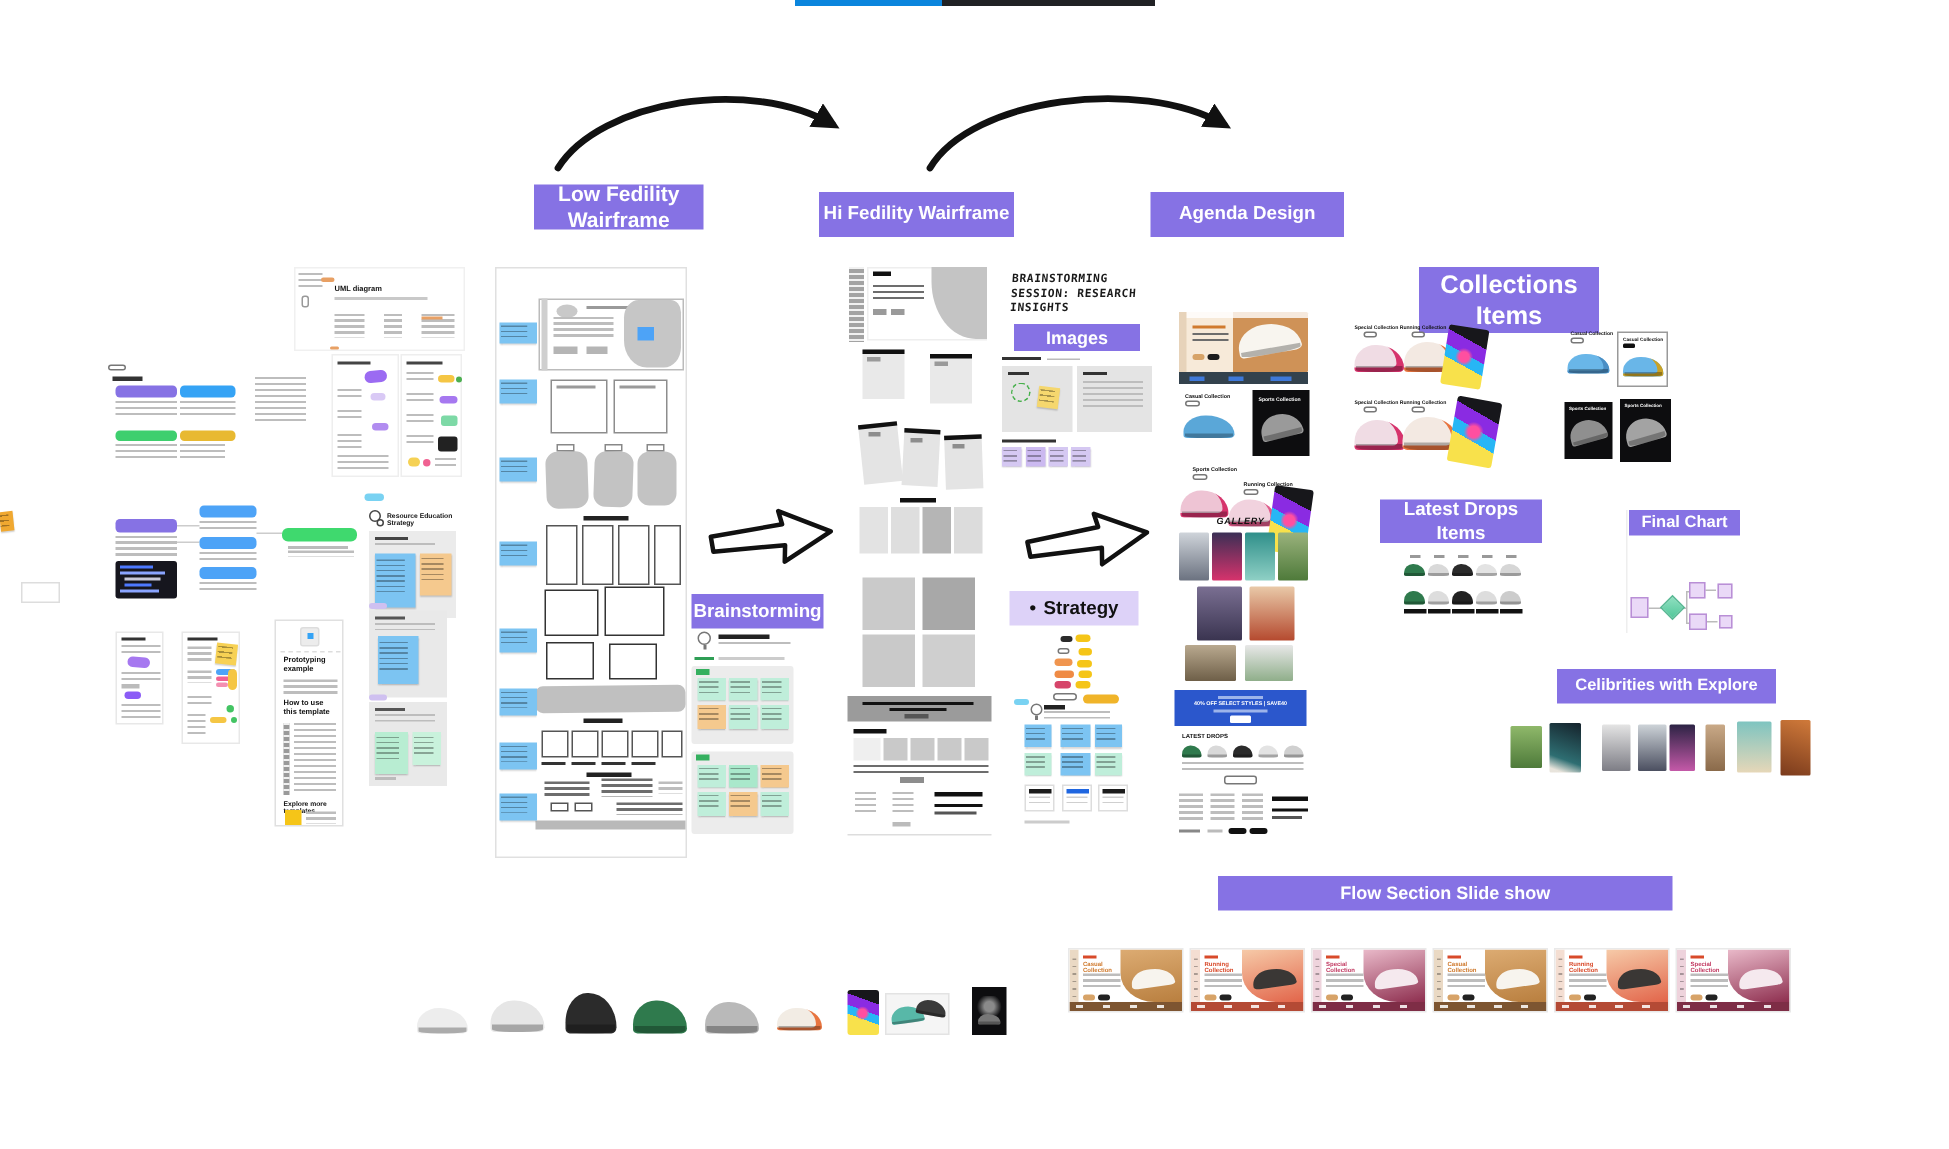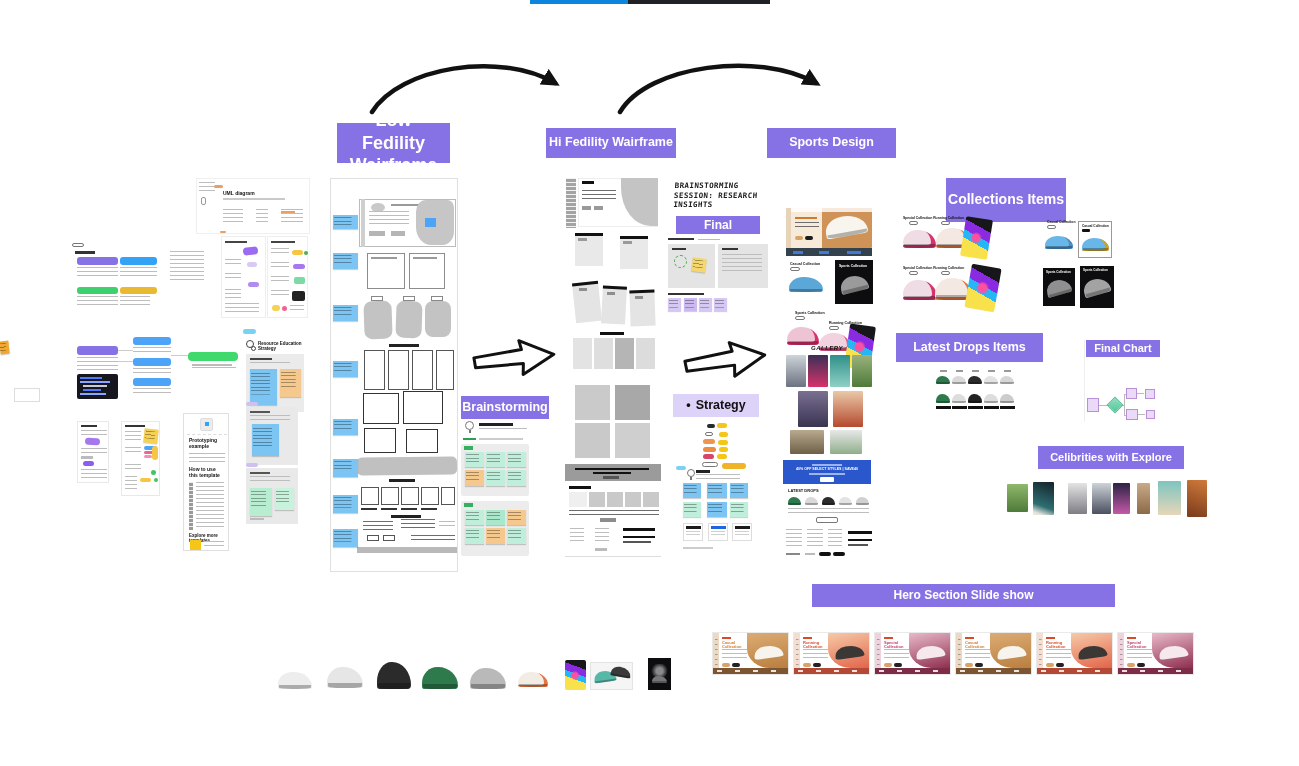--- a/index.html
+++ b/index.html
@@ -75,23 +75,23 @@
     <path d="M290,67 C318,20 430,6 486,38" fill="none" stroke="#111" stroke-width="4.5" stroke-linecap="round" marker-end="url(#ah)"></path>
   </svg>
 
   <svg class="a" style="left:470px;top:337px;transform:rotate(-4deg)" width="90" height="42" viewBox="0 0 90 42">
     <path d="M4,18 L52,13 L50,4 L84,20 L52,38 L53,27 L5,28 Z" fill="#fff" stroke="#111" stroke-width="3" stroke-linejoin="round"></path>
   </svg>
   <svg class="a" style="left:681px;top:339px;transform:rotate(-6deg)" width="90" height="42" viewBox="0 0 90 42">
     <path d="M4,18 L52,13 L50,4 L84,20 L52,38 L53,27 L5,28 Z" fill="#fff" stroke="#111" stroke-width="3" stroke-linejoin="round"></path>
   </svg>
 
-  <div class="lbl" style="left:337px;top:123px;width:113px;height:40px;font-size:18px;padding:0 10px">Low Fedility Wairframe</div>
+  <div class="lbl" style="left:356px;top:123px;width:113px;height:30px;font-size:14px;padding:0 10px">Low Fedility Wairframe</div>
   <div class="lbl" style="left:546px;top:128px;width:130px;height:30px;font-size:12.5px">Hi Fedility Wairframe</div>
-  <div class="lbl" style="left:767px;top:128px;width:129px;height:30px;font-size:12.5px">Sports Design</div>
+  <div class="lbl" style="left:767px;top:128px;width:129px;height:30px;font-size:12.5px">Agenda Design</div>
 
   <div class="frame" style="left:330px;top:178px;width:128px;height:394px;border-color:#e0e0e0">
 
     <i class="a" style="left:28px;top:20px;width:97px;height:48px;border:1px solid #bbb"></i>
     <i class="a" style="left:30px;top:20px;width:4px;height:48px;background:#cfcfcf"></i>
     <i class="a" style="left:40px;top:24px;width:14px;height:9px;background:#c9c9c9;border-radius:50%"></i>
     <i class="a" style="left:60px;top:25px;width:30px;height:2px;background:#9a9a9a"></i>
     <i class="a tl" style="left:38px;top:32px;width:40px;height:14px"></i>
     <i class="a" style="left:38px;top:52px;width:16px;height:5px;background:#b5b5b5"></i>
     <i class="a" style="left:60px;top:52px;width:14px;height:5px;background:#b5b5b5"></i>
@@ -207,21 +207,21 @@
     <i class="a" style="left:60px;top:360px;width:32px;height:2px;background:#111"></i>
     <i class="a" style="left:60px;top:365px;width:28px;height:2px;background:#555"></i>
     <i class="a" style="left:32px;top:372px;width:12px;height:3px;background:#bbb"></i>
     <i class="a" style="left:2px;top:380px;width:96px;height:1px;background:#ddd"></i>
   </div>
 
   <div class="a hand" style="left:674px;top:181px;font-size:7.5px;line-height:9.5px;color:#1a1a1a">BRAINSTORMING
 SESSION: RESEARCH
 INSIGHTS</div>
 
-  <div class="lbl" style="left:676px;top:216px;width:84px;height:18px;font-size:12px">Final</div>
+  <div class="lbl" style="left:676px;top:216px;width:84px;height:18px;font-size:12px">Images</div>
   <div class="a" style="left:668px;top:237px;width:100px;height:72px">
     <i class="a" style="left:0;top:1px;width:26px;height:2px;background:#333"></i>
     <i class="a" style="left:30px;top:1.5px;width:22px;height:1.5px;background:#bbb"></i>
     <i class="a" style="left:0;top:7px;width:47px;height:44px;background:#e4e4e4"></i>
     <i class="a" style="left:4px;top:11px;width:14px;height:2px;background:#333"></i>
     <i class="a" style="left:6px;top:18px;width:13px;height:13px;border:1.6px dashed #47b04b;border-radius:50%"></i>
     <i class="sticky" style="left:24px;top:21px;width:14px;height:14px;background-color:#f5d76e;transform:rotate(7deg)"></i>
     <i class="a" style="left:50px;top:7px;width:50px;height:44px;background:#e4e4e4"></i>
     <i class="a" style="left:54px;top:11px;width:16px;height:2px;background:#333"></i>
     <i class="a tl" style="left:54px;top:17px;width:40px;height:20px"></i>
@@ -294,21 +294,21 @@
     <i class="a tl" style="left:45px;top:324px;width:14px;height:18px"></i>
     <i class="a" style="left:65px;top:326px;width:24px;height:3px;background:#111"></i>
     <i class="a" style="left:65px;top:334px;width:24px;height:2px;background:#111"></i>
     <i class="a" style="left:65px;top:339px;width:20px;height:2px;background:#555"></i>
     <i class="a" style="left:3px;top:348px;width:14px;height:2px;background:#888"></i>
     <i class="a" style="left:22px;top:348px;width:10px;height:2px;background:#bbb"></i>
     <i class="a" style="left:36px;top:347px;width:12px;height:3.5px;background:#111;border-radius:2px"></i>
     <i class="a" style="left:50px;top:347px;width:12px;height:3.5px;background:#111;border-radius:2px"></i>
   </div>
 
-  <div class="lbl" style="left:946px;top:178px;width:120px;height:44px;font-size:14px">Collections Items</div>
+  <div class="lbl" style="left:946px;top:178px;width:120px;height:44px;font-size:17px">Collections Items</div>
   <div class="a" style="left:903px;top:216px;width:96px;height:46px">
     <b class="a" style="left:0;top:0;font-size:3.4px;font-weight:700;white-space:nowrap">Special Collection Running Collection</b>
     <i class="ochip" style="left:6px;top:5px;width:9px;height:3.5px"></i>
     <i class="ochip" style="left:38px;top:5px;width:9px;height:3.5px"></i>
     <i class="shoe" style="left:0;top:14px;width:33px;height:18px;background:#f0dce4;box-shadow:inset -5px -3px 0 #d6336c"></i>
     <i class="shoe" style="left:33px;top:12px;width:35px;height:20px;background:#f3e9e2;box-shadow:inset -5px -3px 0 #e8743f"></i>
     <i class="rainbow" style="left:60px;top:2px;width:27px;height:40px;transform:rotate(9deg)"></i>
   </div>
   <div class="a" style="left:903px;top:266px;width:100px;height:50px">
     <b class="a" style="left:0;top:0;font-size:3.4px;font-weight:700;white-space:nowrap">Special Collection Running Collection</b>
@@ -332,21 +332,21 @@
     <div class="darkcard" style="left:0;top:4px;width:32px;height:38px">
       <b class="a" style="left:3px;top:2px;font-size:3px;color:#fff;font-weight:700">Sports Collection</b>
       <i class="shoe" style="left:3px;top:12px;width:25px;height:15px;background:#8f8f8f;transform:rotate(-16deg)"></i>
     </div>
     <div class="darkcard" style="left:37px;top:2px;width:34px;height:42px">
       <b class="a" style="left:3px;top:2px;font-size:3px;color:#fff;font-weight:700">Sports Collection</b>
       <i class="shoe" style="left:3px;top:13px;width:27px;height:16px;background:#a3a3a3;transform:rotate(-16deg)"></i>
     </div>
   </div>
 
-  <div class="lbl" style="left:896px;top:333px;width:147px;height:29px;font-size:12.5px">Latest Drops Items</div>
+  <div class="lbl" style="left:920px;top:333px;width:108px;height:29px;font-size:12.5px">Latest Drops Items</div>
   <div class="a" style="left:936px;top:370px;width:90px;height:20px">
     <i class="a" style="left:4px;top:0;width:7px;height:1.5px;background:#999"></i>
     <i class="a" style="left:20px;top:0;width:7px;height:1.5px;background:#999"></i>
     <i class="a" style="left:36px;top:0;width:7px;height:1.5px;background:#999"></i>
     <i class="a" style="left:52px;top:0;width:7px;height:1.5px;background:#999"></i>
     <i class="a" style="left:68px;top:0;width:7px;height:1.5px;background:#999"></i>
     <i class="shoe" style="left:0;top:6px;width:14px;height:8px;background:#2f7a4d"></i>
     <i class="shoe" style="left:16px;top:6px;width:14px;height:8px;background:#d9d9d9"></i>
     <i class="shoe" style="left:32px;top:6px;width:14px;height:8px;background:#2b2b2b"></i>
     <i class="shoe" style="left:48px;top:6px;width:14px;height:8px;background:#e3e3e3"></i>
@@ -467,21 +467,21 @@
   <i class="rainbow" style="left:565px;top:660px;width:21px;height:30px"></i>
   <div class="a" style="left:590px;top:662px;width:43px;height:28px;background:#f5f5f5;border:1px solid #e3e3e3">
     <i class="shoe" style="left:3px;top:8px;width:22px;height:11px;background:#58b8a8;transform:rotate(-8deg)"></i>
     <i class="shoe" style="left:20px;top:4px;width:20px;height:10px;background:#3a3a3a;transform:rotate(10deg)"></i>
   </div>
   <div class="darkcard" style="left:648px;top:658px;width:23px;height:32px">
     <i class="a" style="left:3px;top:6px;width:17px;height:14px;background:radial-gradient(circle,#8a8a8a 0 30%,transparent 75%)"></i>
     <i class="shoe" style="left:4px;top:18px;width:15px;height:7px;background:#777"></i>
   </div>
 
-  <div class="lbl" style="left:812px;top:584px;width:303px;height:23px;font-size:12px">Hero Section Slide show</div>
+  <div class="lbl" style="left:812px;top:584px;width:303px;height:23px;font-size:12px">Flow Section Slide show</div>
 
   <div class="sl t1" style="left:712px;top:632px">
     <i class="blob"></i>
       <i class="shoeimg"></i>
     <i class="side"></i>
       <i class="logo"></i>
     <b class="sl-title">Casual Collection</b>
     <i class="sl-lines tl"></i>
       <i class="a c1"></i>
       <i class="a c2"></i>

